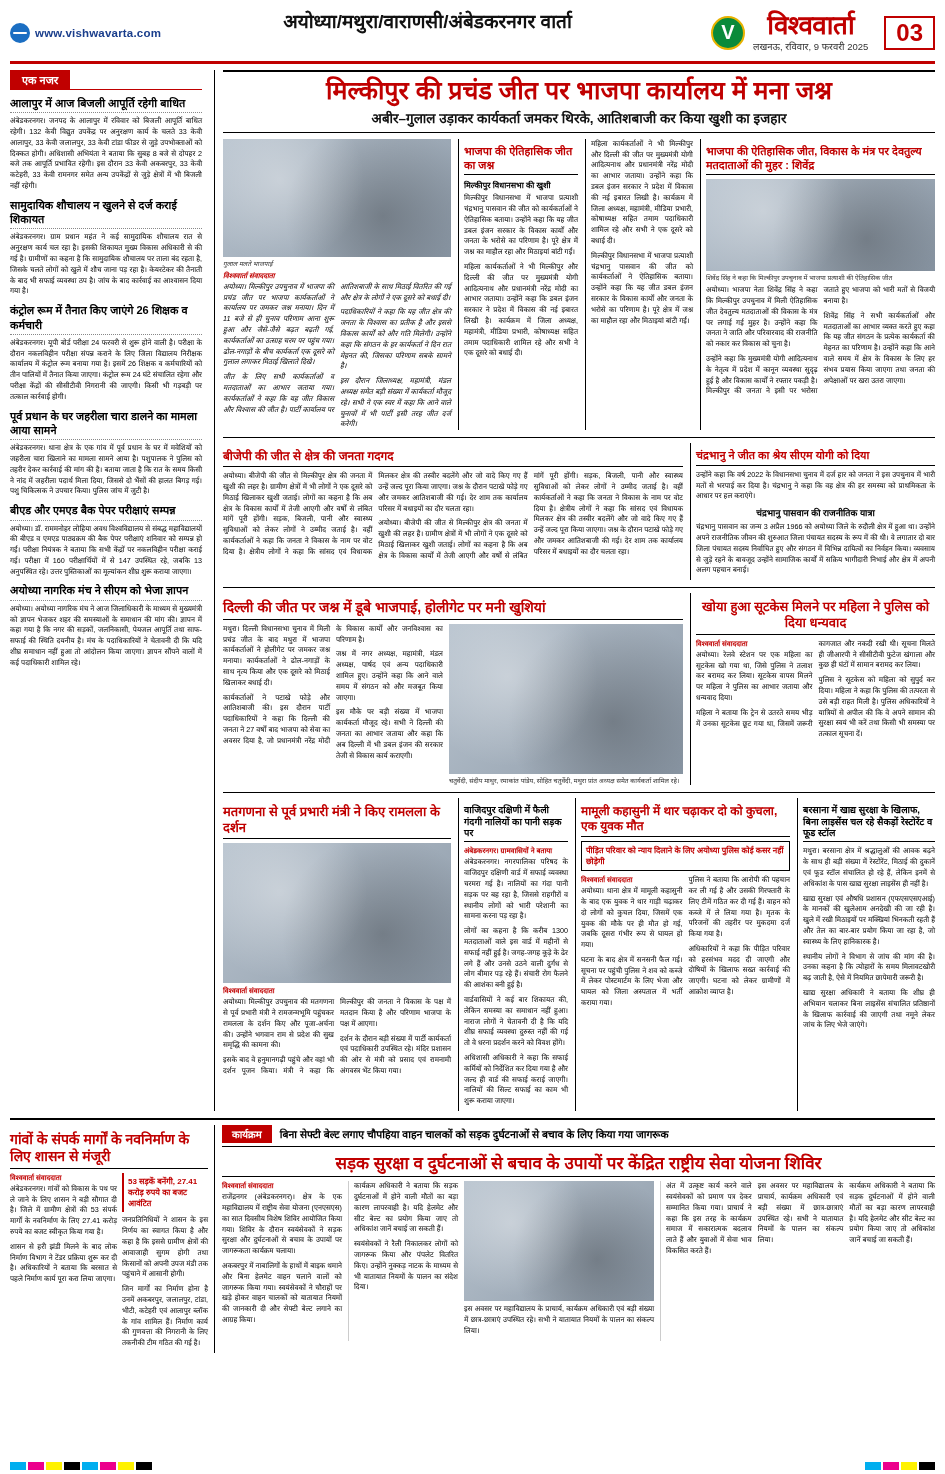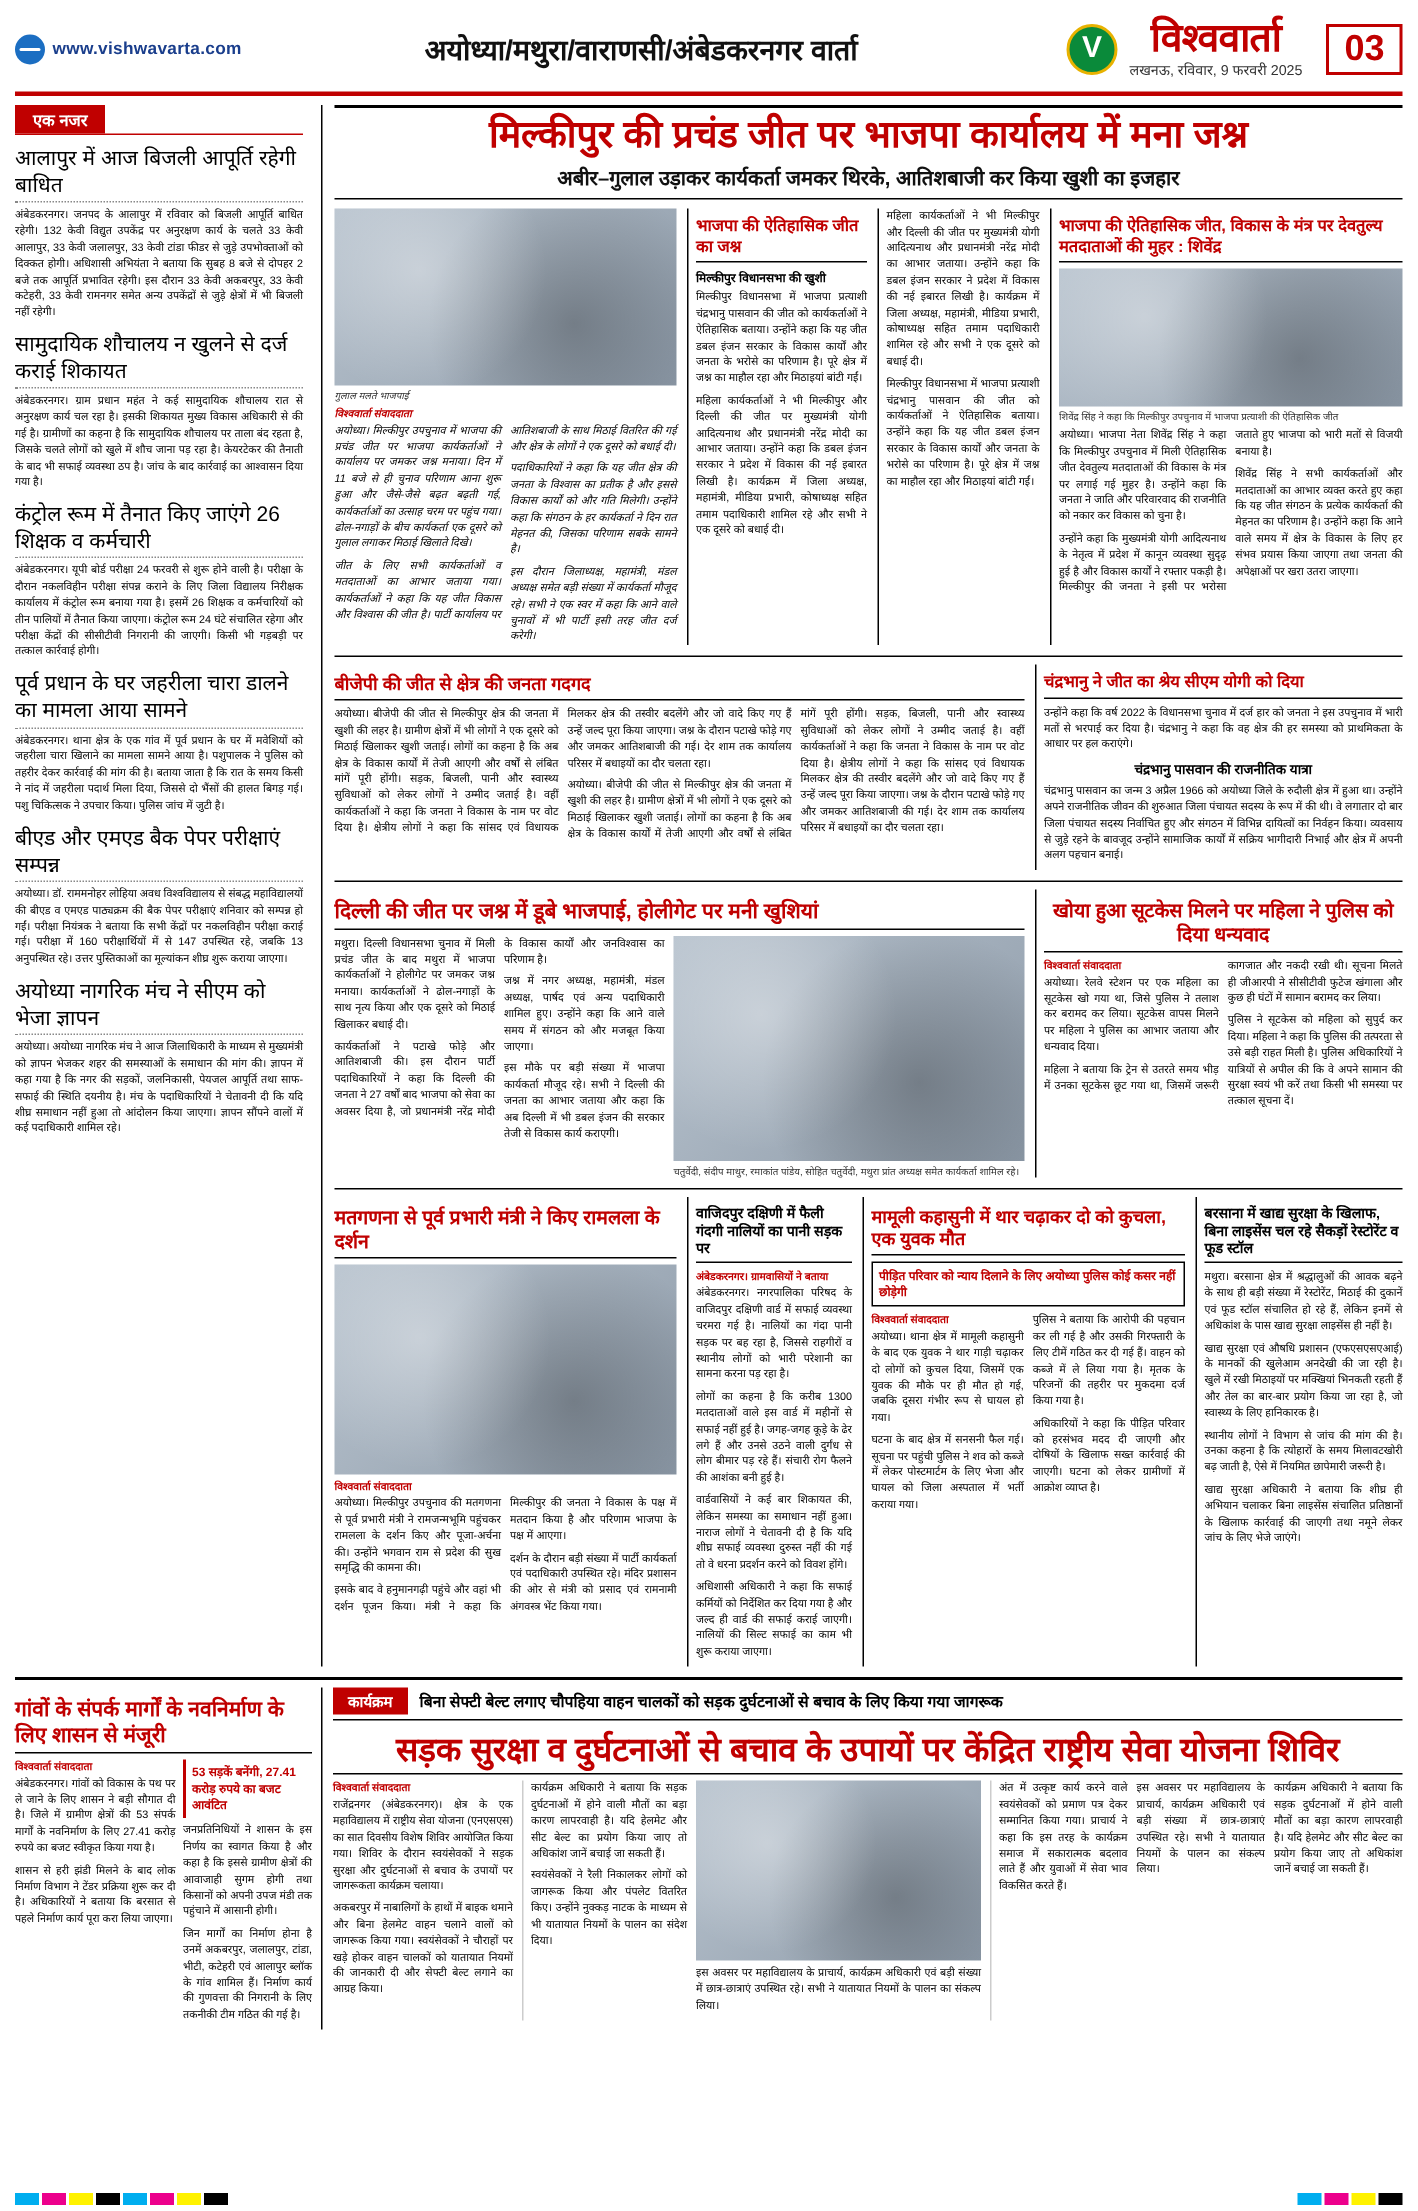--- a/index.html
+++ b/index.html
@@ -8,21 +8,21 @@
   body {
     width: 945px; height: 1474px;
     background:#fff;
     font-family: "Liberation Sans", "DejaVu Sans", sans-serif;
     color:#000;
     overflow:hidden;
   }
   .page { width:945px; height:1474px; position:relative; padding:8px 10px; }
 
   
-  .masthead { display:flex; align-items:center; border-bottom:3px solid #c00000; padding-bottom:4px; height:56px; }
+  .masthead { display:flex; border-bottom:3px solid #c00000; padding-bottom:4px; height:56px; }
   .mh-left { display:flex; align-items:center; width:210px; gap:5px; }
   .globe { width:20px;height:20px;border-radius:50%;background:#1b6ec2; position:relative; flex:0 0 auto;}
   .globe:after{content:"";position:absolute;left:3px;top:9px;width:14px;height:2px;background:#fff;border-radius:2px;}
   .site-url { font-size:11.5px; color:#1a3e8c; font-weight:bold; letter-spacing:.2px;}
   .mh-center { flex:1; text-align:center; font-size:19px; font-weight:bold; color:#111; }
   .mh-right { width:300px; display:flex; align-items:center; justify-content:flex-end; gap:8px;}
   .logo-badge{width:34px;height:34px;border-radius:50%;background:#0a8a3a;display:flex;align-items:center;justify-content:center;color:#fff;font-weight:bold;font-size:20px;border:2px solid #e8b200;}
   .brand { text-align:center; }
   .brand-name{font-size:26px;font-weight:bold;color:#c00000;line-height:1;letter-spacing:-.5px;}
   .brand-sub{font-size:9.5px;color:#333;margin-top:2px;}
@@ -41,21 +41,21 @@
      radial-gradient(circle at 70% 65%, rgba(0,0,0,.25), transparent 55%);}
   .cap { font-size:6.5px; color:#333; padding-top:2px; }
 
   
   .main-grid { display:flex; gap:8px; margin-top:6px; }
   .col-left { width:205px; flex:0 0 205px; border-right:1px solid #000; padding-right:12px; }
   .col-rest { flex:1; }
 
   .eknazar-tab{display:inline-block;background:#c00000;color:#fff;font-size:11px;font-weight:bold;padding:2px 12px;}
   .eknazar-wrap{border-bottom:1px solid #c00000;margin-bottom:4px;}
-  .ln-head{font-size:14px;font-weight:normal;line-height:1.3;margin:6px 0 3px;border-bottom:1px dotted #888;padding-bottom:2px;}
+  .ln-head{font-size:11px;font-weight:bold;line-height:1.3;margin:6px 0 3px;border-bottom:1px dotted #888;padding-bottom:2px;}
 
   
   .lead-title{font-size:25px;font-weight:bold;color:#c00000;line-height:1.15;text-align:center;}
   .lead-sub{font-size:13.5px;font-weight:bold;color:#111;text-align:center;margin-top:4px;border-bottom:1px solid #000;padding-bottom:5px;}
 
   .lead-grid{display:flex;gap:7px;margin-top:6px;}
   .lg-a{width:228px;flex:0 0 228px;font-style:italic;}
   .lg-b{width:120px;flex:0 0 120px;}
   .lg-c{width:108px;flex:0 0 108px;}
   .lg-e{flex:1;}
@@ -278,21 +278,21 @@
           <p class="body">जिन मार्गों का निर्माण होना है उनमें अकबरपुर, जलालपुर, टांडा, भीटी, कटेहरी एवं आलापुर ब्लॉक के गांव शामिल हैं। निर्माण कार्य की गुणवत्ता की निगरानी के लिए तकनीकी टीम गठित की गई है।</p>
         </div>
       </div>
     </div>
 
     <div style="flex:1;">
       <div style="display:flex;align-items:center;gap:8px;border-bottom:1px solid #000;padding-bottom:3px;">
         <span class="karyakram-tab">कार्यक्रम</span>
         <span class="strap">बिना सेफ्टी बेल्ट लगाए चौपहिया वाहन चालकों को सड़क दुर्घटनाओं से बचाव के लिए किया गया जागरूक</span>
       </div>
-      <div class="sec-head red" style="font-size:22px;text-align:center;border-bottom:1px solid #000;">सड़क सुरक्षा व दुर्घटनाओं से बचाव के उपायों पर केंद्रित राष्ट्रीय सेवा योजना शिविर</div>
+      <div class="sec-head red" style="font-size:17px;text-align:center;border-bottom:1px solid #000;">सड़क सुरक्षा व दुर्घटनाओं से बचाव के उपायों पर केंद्रित राष्ट्रीय सेवा योजना शिविर</div>
 
       <div style="display:flex;gap:6px;">
         <div style="width:120px;flex:0 0 120px;">
           <div class="byline">विश्ववार्ता संवाददाता</div>
           <p class="body">राजेंद्रनगर (अंबेडकरनगर)। क्षेत्र के एक महाविद्यालय में राष्ट्रीय सेवा योजना (एनएसएस) का सात दिवसीय विशेष शिविर आयोजित किया गया। शिविर के दौरान स्वयंसेवकों ने सड़क सुरक्षा और दुर्घटनाओं से बचाव के उपायों पर जागरूकता कार्यक्रम चलाया।</p>
           <p class="body">अकबरपुर में नाबालिगों के हाथों में बाइक थमाने और बिना हेलमेट वाहन चलाने वालों को जागरूक किया गया। स्वयंसेवकों ने चौराहों पर खड़े होकर वाहन चालकों को यातायात नियमों की जानकारी दी और सेफ्टी बेल्ट लगाने का आग्रह किया।</p>
         </div>
         <div style="width:110px;flex:0 0 110px;border-left:1px solid #ccc;padding-left:5px;">
           <p class="body">कार्यक्रम अधिकारी ने बताया कि सड़क दुर्घटनाओं में होने वाली मौतों का बड़ा कारण लापरवाही है। यदि हेलमेट और सीट बेल्ट का प्रयोग किया जाए तो अधिकांश जानें बचाई जा सकती हैं।</p>
           <p class="body">स्वयंसेवकों ने रैली निकालकर लोगों को जागरूक किया और पंपलेट वितरित किए। उन्होंने नुक्कड़ नाटक के माध्यम से भी यातायात नियमों के पालन का संदेश दिया।</p>

